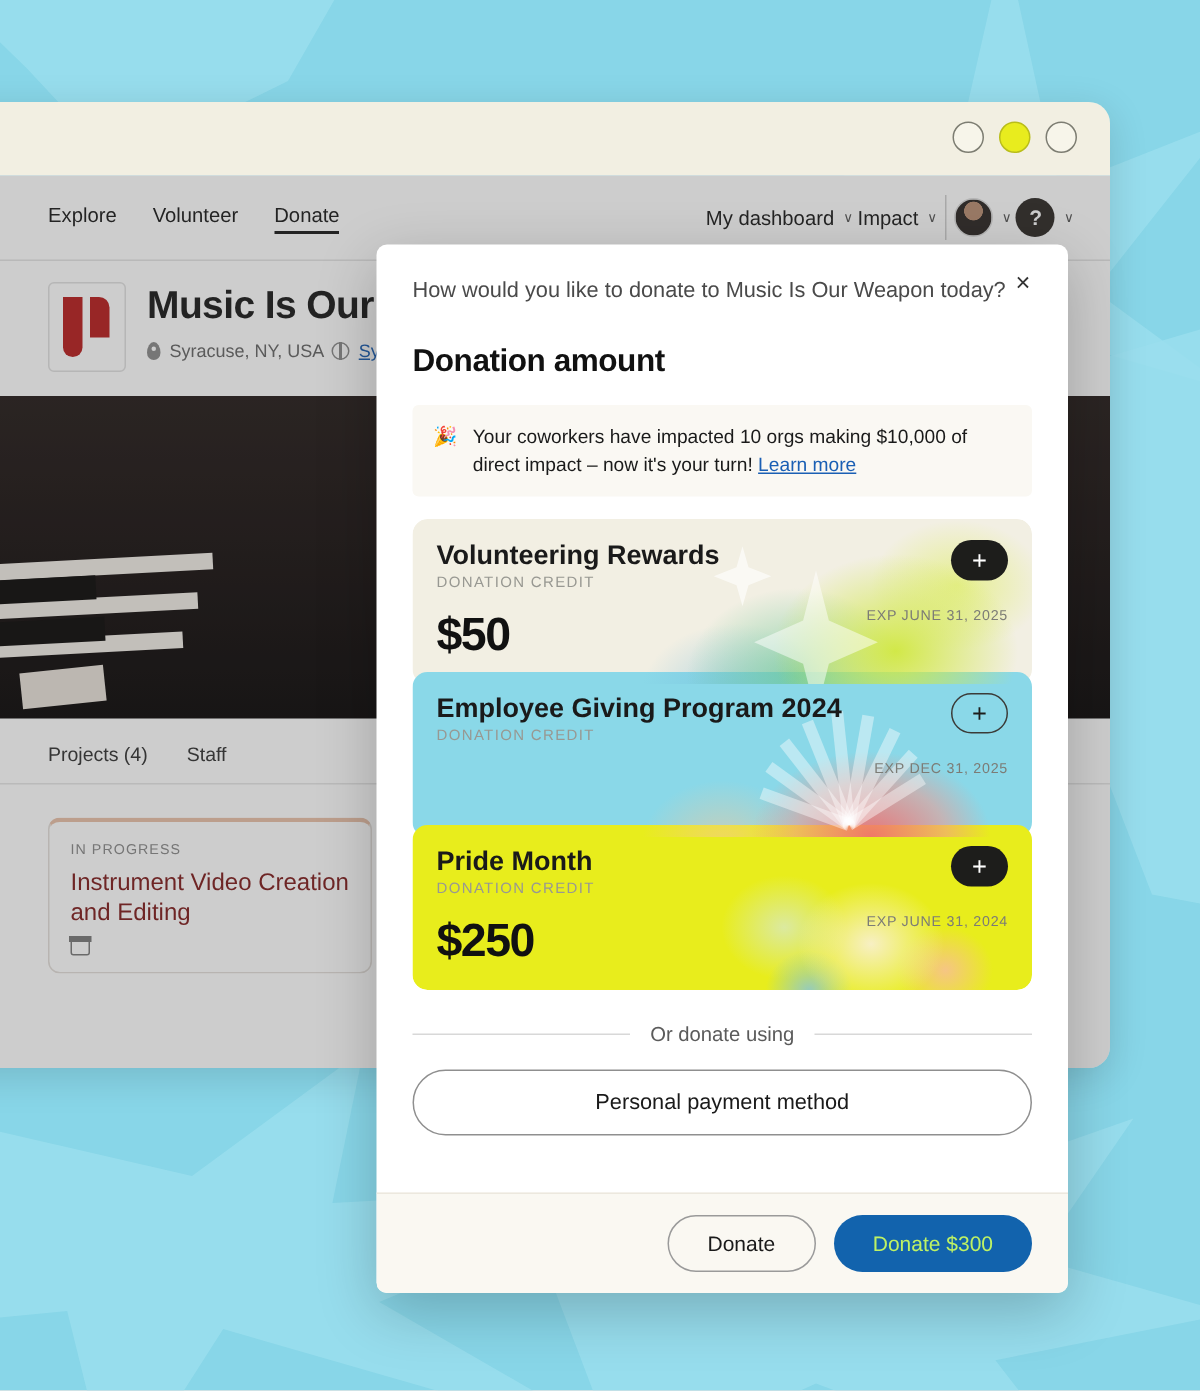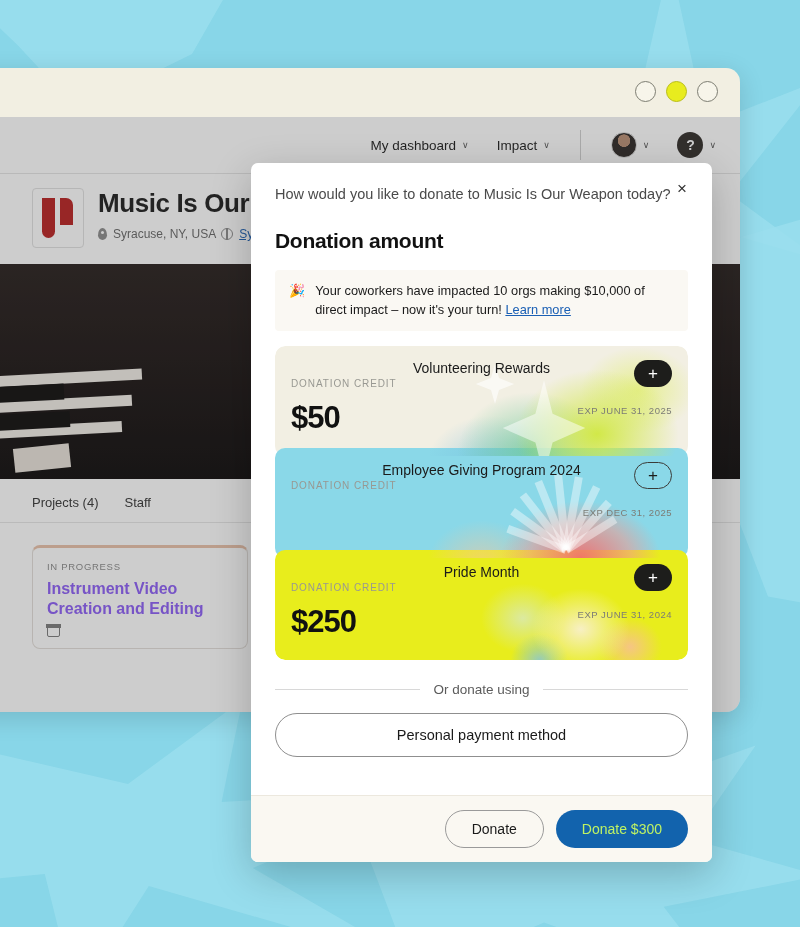--- a/index.html
+++ b/index.html
@@ -60,21 +60,21 @@
     background: #fff;
   }
   .nav-left { display: flex; gap: 24px; align-items: center; }
   .nav-link {
     font-size: 13.5px; color: #1a1a1a; position: relative; padding-bottom: 3px;
   }
   .nav-link.active::after {
     content: ""; position: absolute; left: 0; right: 0; bottom: -2px;
     height: 2px; background: #1a1a1a;
   }
-  .nav-right { margin-left: auto; display: flex; gap: 28px; align-items: center; }
+  .nav-right { margin-left: auto; display: flex; gap: 3px; align-items: center; }
   .nav-item { display: flex; gap: 6px; align-items: center; font-size: 13.5px; color: #1a1a1a; }
   .chev { font-size: 9px; color: #555; }
   .nav-sep { width: 1px; height: 30px; background: #cfcfcf; margin: 0 2px; }
   .avatar {
     width: 26px; height: 26px; border-radius: 50%;
     background: radial-gradient(circle at 50% 32%, #b98e73 0 30%, #2c2724 32% 100%);
     border: 1px solid #ddd;
   }
   .help-badge {
     width: 26px; height: 26px; border-radius: 50%;
@@ -128,21 +128,21 @@
   
   #projects { display: flex; gap: 18px; padding: 22px 0 0 92px; }
   .project-card {
     width: 216px; height: 104px; flex: none;
     border: 1px solid #e3ded9; border-radius: 8px;
     border-top: 3px solid #e8c0a8;
     padding: 13px 14px; background: #fff;
     position: relative;
   }
   .proj-status { font-size: 9.5px; letter-spacing: .7px; color: #8a8a8a; }
-  .proj-title { font-size: 16px; font-weight: 700; color: #8b5cf6; margin-top: 7px; line-height: 1.25; }
+  .proj-title { font-size: 16px; font-weight: 400; color: #7f1d1d; margin-top: 7px; line-height: 1.25; }
   .cal {
     position: absolute; left: 14px; bottom: 11px;
     width: 13px; height: 12px; border: 1.6px solid #7a7a7a; border-radius: 2px;
   }
   .cal::before { content:""; position:absolute; left:-1.6px; top:-1.6px; right:-1.6px; height:3.4px; background:#7a7a7a; }
 
   
   #dim-overlay {
     position: absolute; left: 0; top: 49px;
     width: 100%; height: 595px;
@@ -187,21 +187,21 @@
   #credit-cards { margin-top: 15px; border-radius: 10px; overflow: hidden; }
   .credit-card {
     position: relative;
     height: 110px;
     padding: 14px 16px;
     overflow: hidden;
     border-radius: 10px;
     margin-top: -8px;
   }
   .credit-card:first-child { margin-top: 0; }
-  .cc-name { font-size: 14px; font-weight: 400; color: #1a1a1a; position: relative; z-index: 3; text-align: center; }
+  .cc-name { font-size: 18px; font-weight: 700; color: #1a1a1a; position: relative; z-index: 3; }
   .cc-kind { font-size: 10px; letter-spacing: .9px; color: #989892; margin-top: 2px; position: relative; z-index: 3; }
   .cc-amount {
     font-size: 31px; font-weight: 800; color: #111;
     letter-spacing: -1px; margin-top: 11px; position: relative; z-index: 3;
   }
   .cc-exp {
     position: absolute; right: 16px; bottom: 40px;
     font-size: 9.5px; letter-spacing: .5px; color: #7c7c76; z-index: 3;
   }
   .cc-add {
@@ -305,20 +305,25 @@
       <div class="traffic">
         <span class="dot"></span>
         <span class="dot yellow"></span>
         <span class="dot"></span>
       </div>
     </div>
 
     <div id="page">
 
       <div id="navbar">
+        <div class="nav-left">
+          <span class="nav-link">Explore</span>
+          <span class="nav-link">Volunteer</span>
+          <span class="nav-link active">Donate</span>
+        </div>
         <div class="nav-right">
           <span class="nav-item">
             <span>My dashboard</span>
             <span class="chev">∨</span>
           </span>
           <span class="nav-item">
             <span>Impact</span>
             <span class="chev">∨</span>
           </span>
           <span class="nav-sep"></span>

